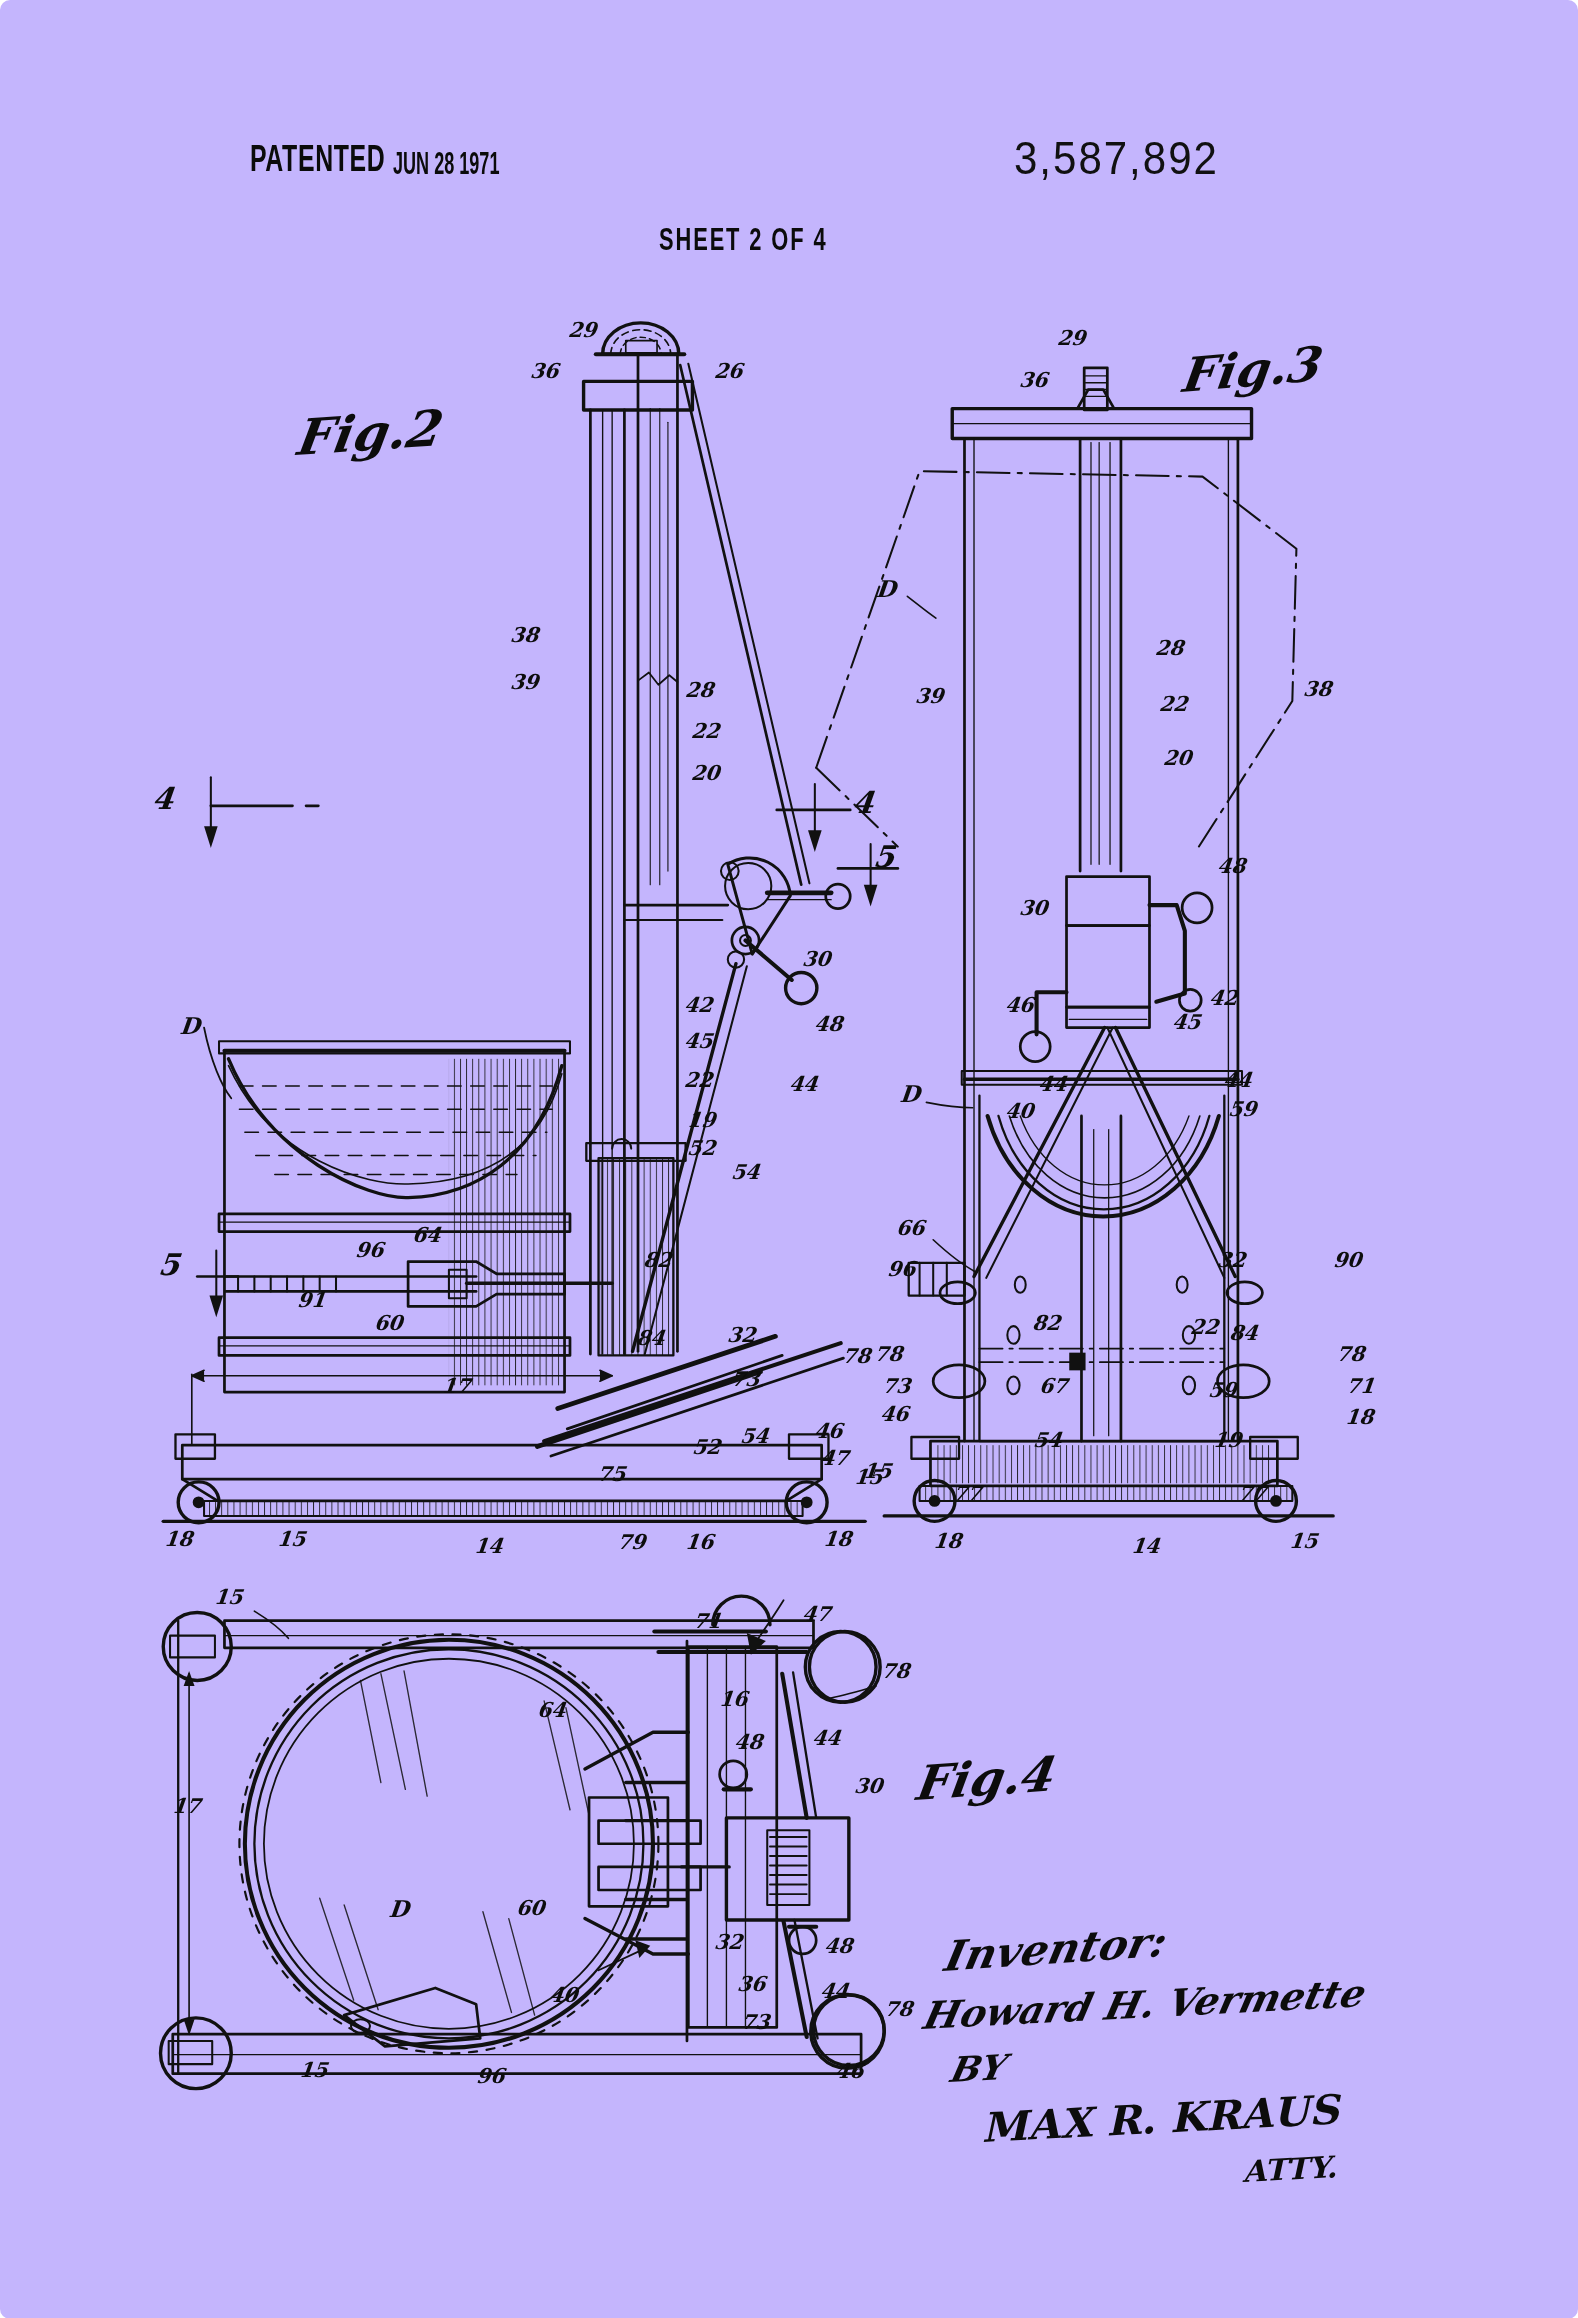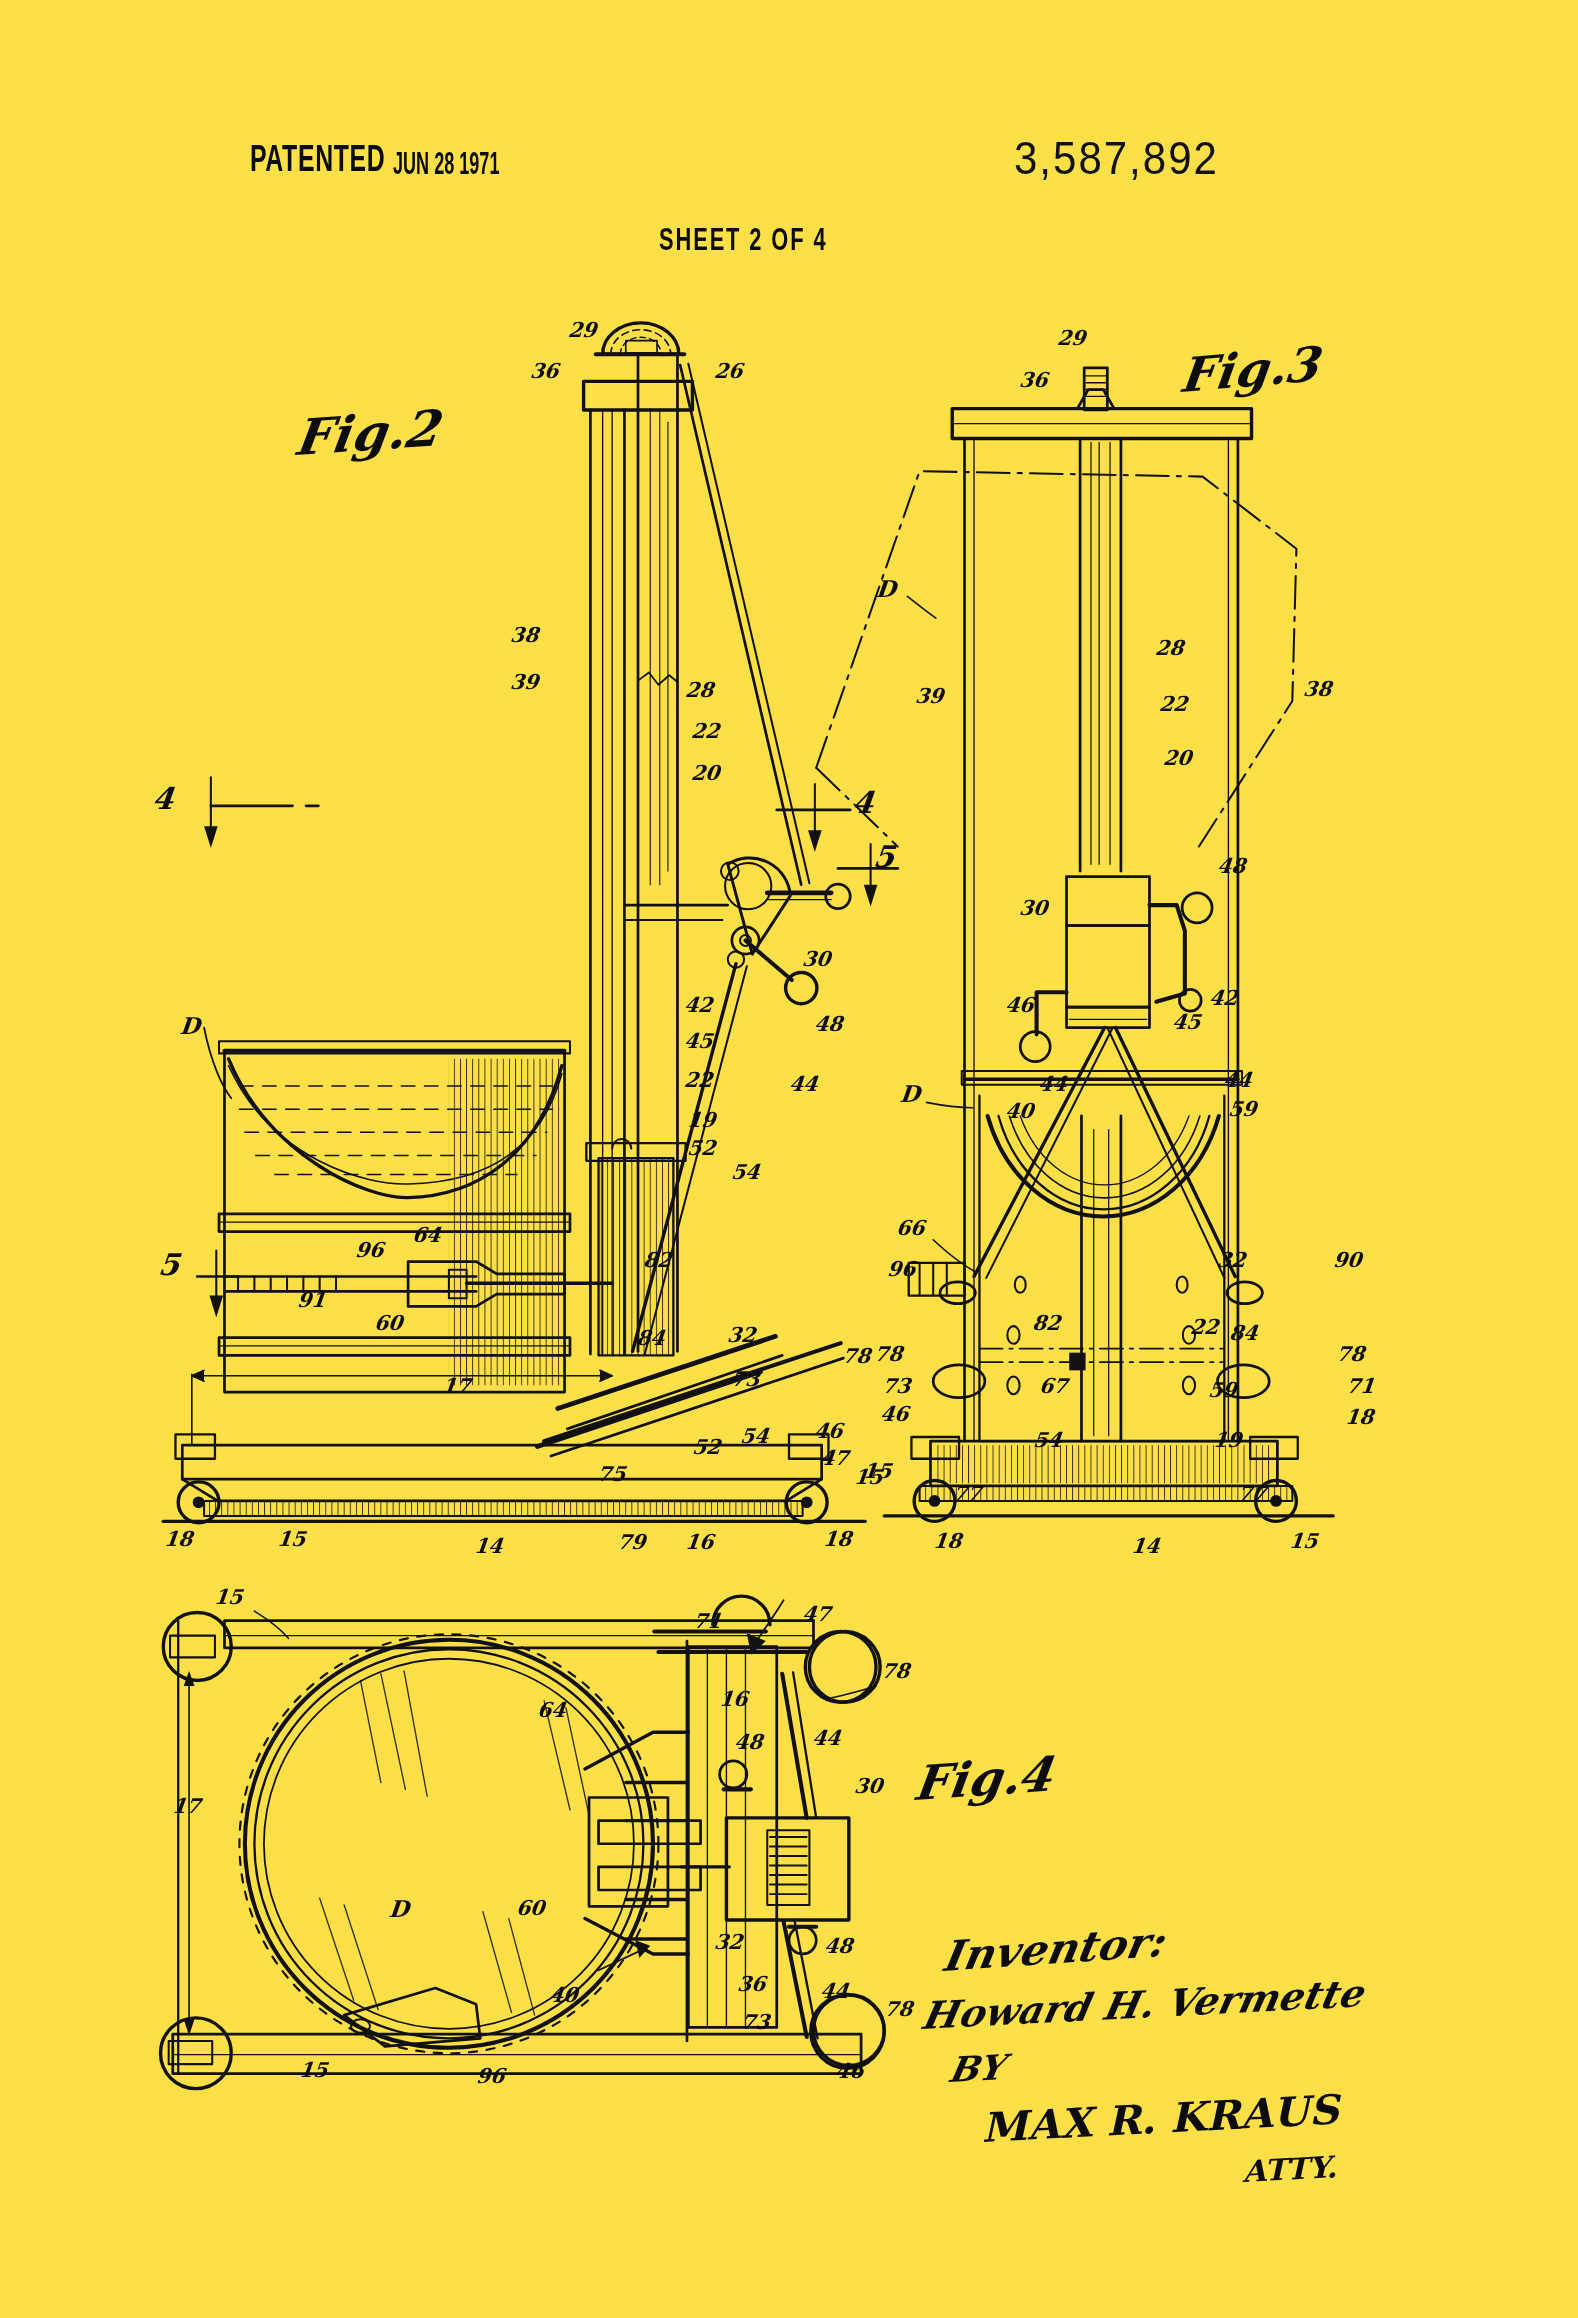--- a/index.html
+++ b/index.html
@@ -11,21 +11,22 @@
   body {
     width: 1578px;
     height: 2319px;
     position: relative;
     font-family: "Liberation Sans", sans-serif;
     overflow: hidden;
   }
   #sheet {
     position: absolute;
     inset: 0;
-    background: #fde047;
+    background: #c4b5fd;
+    border-radius: 10px;
   }
   
   .hdr-patented {
     position: absolute;
     left: 250px;
     top: 139px;
     font-family: "Liberation Sans", sans-serif;
     font-weight: 700;
     font-size: 27px;
     letter-spacing: 0.7px;

